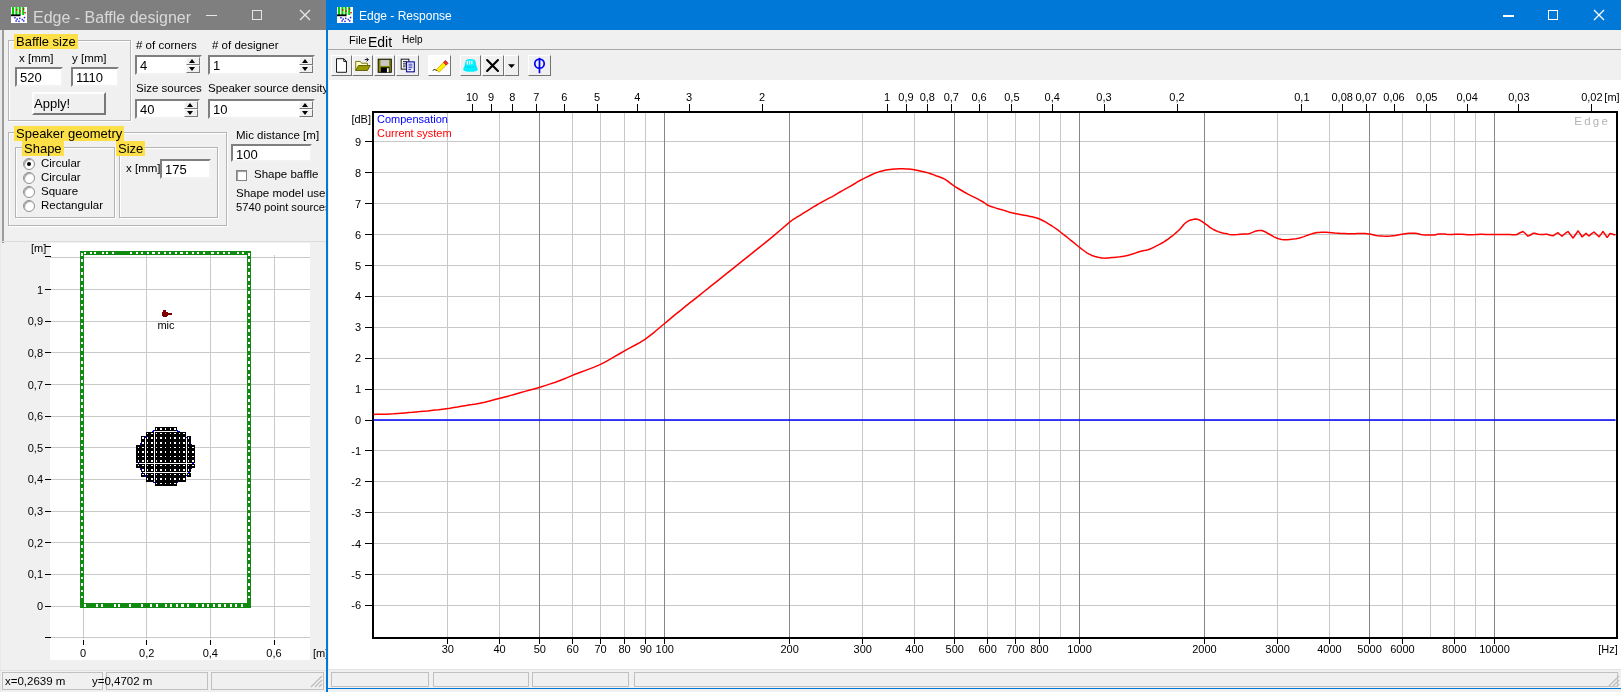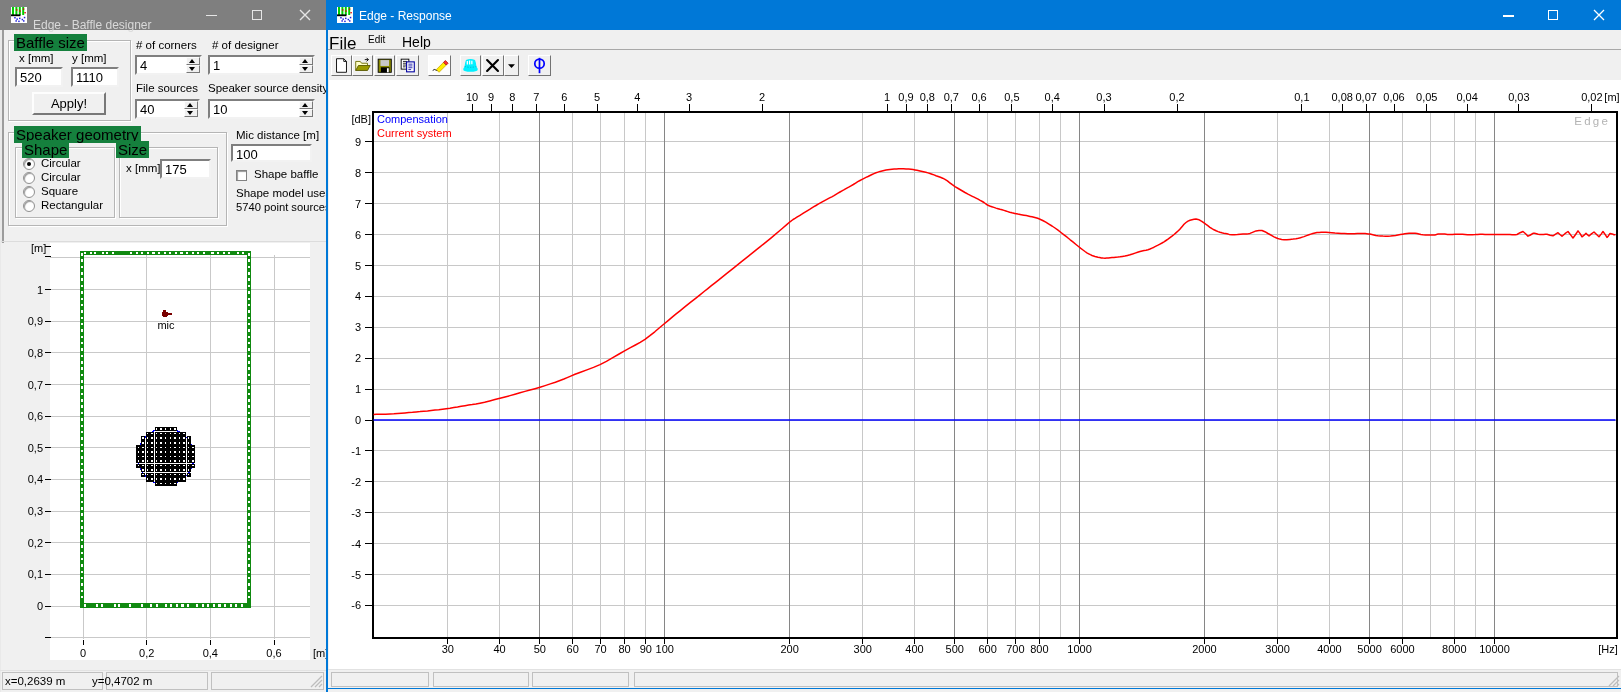--- a/index.html
+++ b/index.html
@@ -1,21 +1,21 @@
 <!DOCTYPE html>
 <html><head><meta charset="utf-8">
 <style>
 *{margin:0;padding:0;box-sizing:border-box}
 html,body{width:1621px;height:692px;overflow:hidden;background:#fff;
  font-family:"Liberation Sans",sans-serif;-webkit-font-smoothing:antialiased}
 .abs{position:absolute}
 .lab{position:absolute;font-size:11.5px;color:#000;white-space:nowrap}
 .inp{position:absolute;background:#fff;border:2px solid;border-color:#7f7f7f #f2f2f2 #f2f2f2 #7f7f7f;font-size:13px;color:#000;padding:1px 0 0 3px;white-space:nowrap}
 .grp{position:absolute;border:1px solid #b5b5b5;box-shadow:inset 1px 1px 0 #fff,1px 1px 0 #fff}
-.grplab{position:absolute;font-size:15px;background:#15803d;padding:0 2px;white-space:nowrap}
+.grplab{position:absolute;font-size:13px;background:#fde047;padding:0 2px;white-space:nowrap}
 .btn3{position:absolute;background:#f0f0f0;border:2px solid;border-color:#fdfdfd #787878 #787878 #fdfdfd}
 .tbtn{position:absolute;background:#f0f0f0;border:1px solid;border-color:#fff #737373 #737373 #fff}
 .radio{position:absolute;width:12px;height:12px;border-radius:50%;background:#fff;border:1px solid #919191;box-shadow:inset 1px 1px 1px #9a9a9a}
 .spinb{position:absolute;left:0;width:14px;height:8px;background:#f0f0f0;border:1px solid;border-color:#fdfdfd #787878 #787878 #fdfdfd}
 .tri{position:absolute;width:0;height:0;border-left:3.5px solid transparent;border-right:3.5px solid transparent}
 </style></head>
 <body>
 <div class="abs" style="left:0;top:0;width:326px;height:692px;background:#f0f0f0"></div>
 <div class="abs" style="left:0;top:30px;width:2px;height:662px;background:#e9e9e9"></div>
 <div class="abs" style="left:2px;top:30px;width:1.5px;height:662px;background:#9c9c9c"></div>
@@ -35,46 +35,46 @@
       <rect x="3.2" y="10" width="1.5" height="1.5"></rect>
       <rect x="5.4" y="11.4" width="1.5" height="1.5"></rect>
       <rect x="8" y="10.6" width="1.5" height="1.5"></rect>
       <rect x="10.6" y="11.8" width="1.5" height="1.5"></rect>
       <rect x="12.8" y="9.8" width="1.5" height="1.5"></rect>
       <rect x="4.4" y="13.2" width="1.5" height="1.5"></rect>
       <rect x="7.2" y="13.6" width="1.5" height="1.5"></rect>
       <rect x="12" y="13.2" width="1.5" height="1.5"></rect>
     </g>
   </svg>
-<div class="abs" style="left:33px;top:18px;font-size:12px;color:#d9d9d9">Edge - Baffle designer</div>
+<div class="abs" style="left:33px;top:9px;font-size:16px;color:#d9d9d9">Edge - Baffle designer</div>
 <div class="abs" style="left:206px;top:14.5px;width:11px;height:1.5px;background:#e6e6e6"></div>
 <div class="abs" style="left:252px;top:10px;width:10px;height:10px;border:1.5px solid #e6e6e6"></div>
 <svg class="abs" style="left:299px;top:9px" width="12" height="12">
     <path d="M1 1 L11 11 M11 1 L1 11" stroke="#e6e6e6" stroke-width="1.4"></path>
   </svg>
 <div class="grp" style="left:8px;top:40px;width:123px;height:81px"></div>
 <div class="grplab" style="left:14px;top:34px">Baffle size</div>
 <div class="lab" style="left:19px;top:52px">x [mm]</div>
 <div class="lab" style="left:72px;top:52px">y [mm]</div>
 <div class="inp" style="left:15px;top:67px;width:48px;height:20px">520</div>
 <div class="inp" style="left:71px;top:67px;width:48px;height:20px">1110</div>
-<div class="btn3" style="left:32px;top:92px;width:74px;height:23px;font-size:13px;text-align:center;padding-top:2px">Apply!</div>
+<div class="btn3" style="left:32px;top:92px;width:74px;height:23px;font-size:13px;text-align:left;padding-top:2px">Apply!</div>
 <div class="lab" style="left:136px;top:39px"># of corners</div>
 <div class="lab" style="left:212px;top:39px"># of designer</div>
 <div class="inp" style="left:135px;top:55px;width:67px;height:20px">4</div>
 <div class="spinb" style="left:186px;top:57px"></div>
 <div class="spinb" style="left:186px;top:65px"></div>
 <div class="tri" style="left:189px;top:59px;border-bottom:4px solid #000"></div>
 <div class="tri" style="left:189px;top:67px;border-top:4px solid #000"></div>
 <div class="inp" style="left:208px;top:55px;width:107px;height:20px">1</div>
 <div class="spinb" style="left:299px;top:57px"></div>
 <div class="spinb" style="left:299px;top:65px"></div>
 <div class="tri" style="left:302px;top:59px;border-bottom:4px solid #000"></div>
 <div class="tri" style="left:302px;top:67px;border-top:4px solid #000"></div>
-<div class="lab" style="left:136px;top:82px">File sources</div>
+<div class="lab" style="left:136px;top:82px">Size sources</div>
 <div class="lab" style="left:208px;top:82px">Speaker source density</div>
 <div class="inp" style="left:135px;top:99px;width:65px;height:20px">40</div>
 <div class="spinb" style="left:184px;top:101px"></div>
 <div class="spinb" style="left:184px;top:109px"></div>
 <div class="tri" style="left:187px;top:103px;border-bottom:4px solid #000"></div>
 <div class="tri" style="left:187px;top:111px;border-top:4px solid #000"></div>
 <div class="inp" style="left:208px;top:99px;width:107px;height:20px">10</div>
 <div class="spinb" style="left:299px;top:101px"></div>
 <div class="spinb" style="left:299px;top:109px"></div>
 <div class="tri" style="left:302px;top:103px;border-bottom:4px solid #000"></div>
@@ -606,23 +606,23 @@
       <rect x="7.2" y="13.6" width="1.5" height="1.5"></rect>
       <rect x="12" y="13.2" width="1.5" height="1.5"></rect>
     </g>
   </svg>
 <div class="abs" style="left:359px;top:9px;font-size:12px;color:#fff">Edge - Response</div>
 <div class="abs" style="left:1503px;top:15px;width:11px;height:1.5px;background:#fff"></div>
 <div class="abs" style="left:1548px;top:10px;width:10px;height:10px;border:1.2px solid #fff"></div>
 <svg class="abs" style="left:1593px;top:9px" width="12" height="12">
     <path d="M1 1 L11 11 M11 1 L1 11" stroke="#fff" stroke-width="1.3"></path>
   </svg>
-<div class="abs" style="left:329px;top:34px;font-size:17px">File</div>
-<div class="abs" style="left:368px;top:34px;font-size:10px">Edit</div>
-<div class="abs" style="left:402px;top:34px;font-size:14px">Help</div>
+<div class="abs" style="left:349px;top:34px;font-size:11px">File</div>
+<div class="abs" style="left:368px;top:34px;font-size:14px">Edit</div>
+<div class="abs" style="left:402px;top:34px;font-size:10px">Help</div>
 <div class="abs" style="left:328px;top:49px;width:1293px;height:1px;background:#a8a8a8"></div>
 <svg class="tbtn" style="left:331px;top:55px" width="21" height="21" viewBox="0 0 21 21">
     <path d="M5 3 h8 l3 3 v12 h-11 z" fill="#fff" stroke="#000" stroke-width="1"></path>
     <path d="M13 3 v3 h3" fill="none" stroke="#000" stroke-width="1"></path>
   </svg>
 <svg class="tbtn" style="left:352px;top:55px" width="21" height="21" viewBox="0 0 21 21">
     <path d="M3 16 V6 h5 l1.5 2 H16 v2.5" fill="#ffffc8" stroke="#6b6b00" stroke-width="1"></path>
     <path d="M3 16 L6 10.5 H19 L16 16 z" fill="#9a9a00" stroke="#5a5a00" stroke-width="1"></path>
     <path d="M13 4 h4 M15 2 l2 2 -2 2" fill="none" stroke="#000" stroke-width="1"></path>
   </svg>

